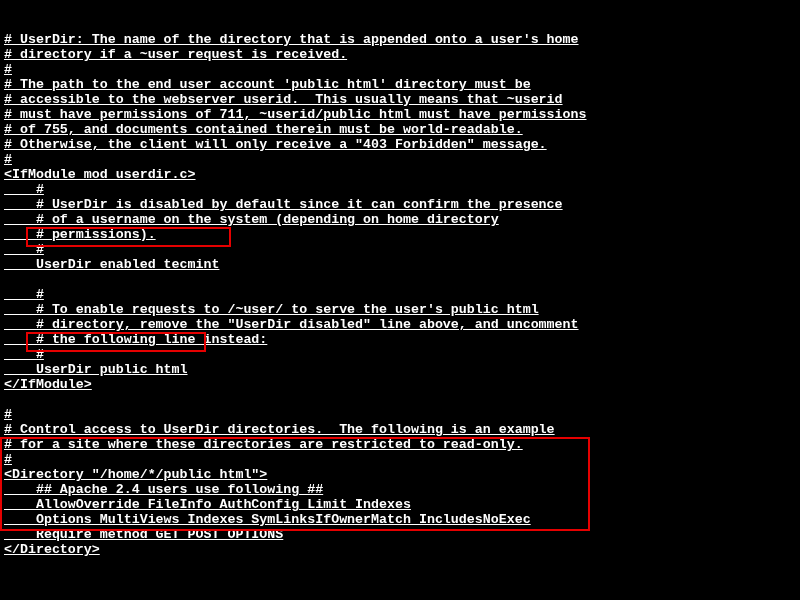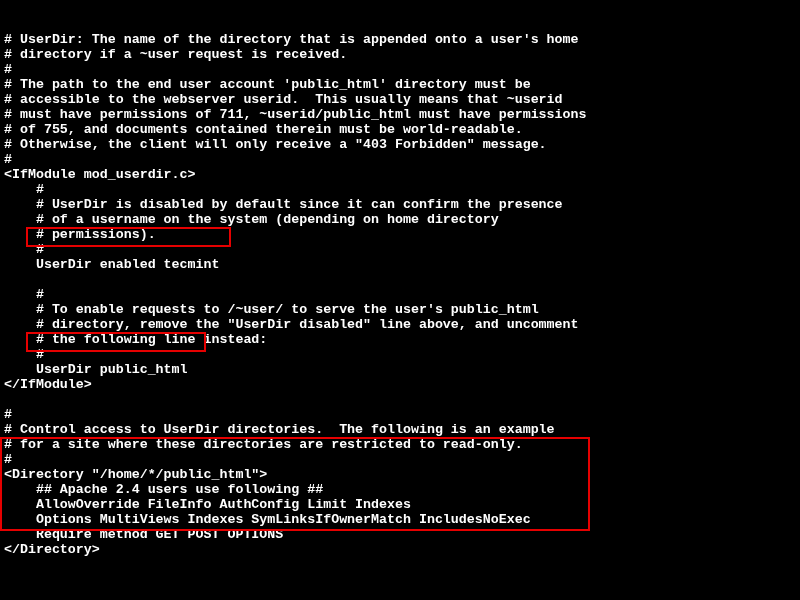--- a/index.html
+++ b/index.html
@@ -13,21 +13,21 @@
   #term {
     font-family: "Courier New", Courier, monospace;
     font-size: 13.3px;
     line-height: 15px;
     color: #fff;
     white-space: pre;
     position: relative;
     padding: 2px 4px;
     font-weight: bold;
   }
-  .line { height: 15px; white-space: pre; }
+  .line { height: 15px; white-space: pre; text-decoration: underline; }
   .hl-box {
     position: absolute;
     border: 2px solid #e60000;
     box-sizing: border-box;
     pointer-events: none;
   }
   @keyframes blink { 50% { opacity: 0; } }
 </style>
 </head>
 <body>

